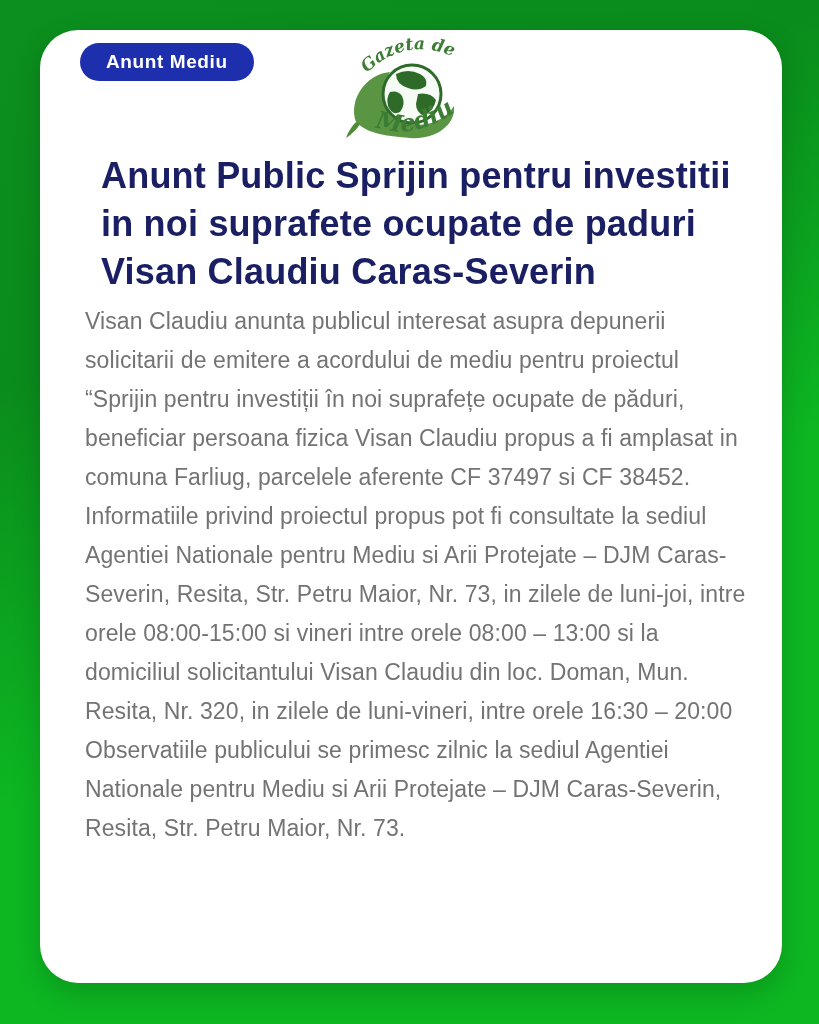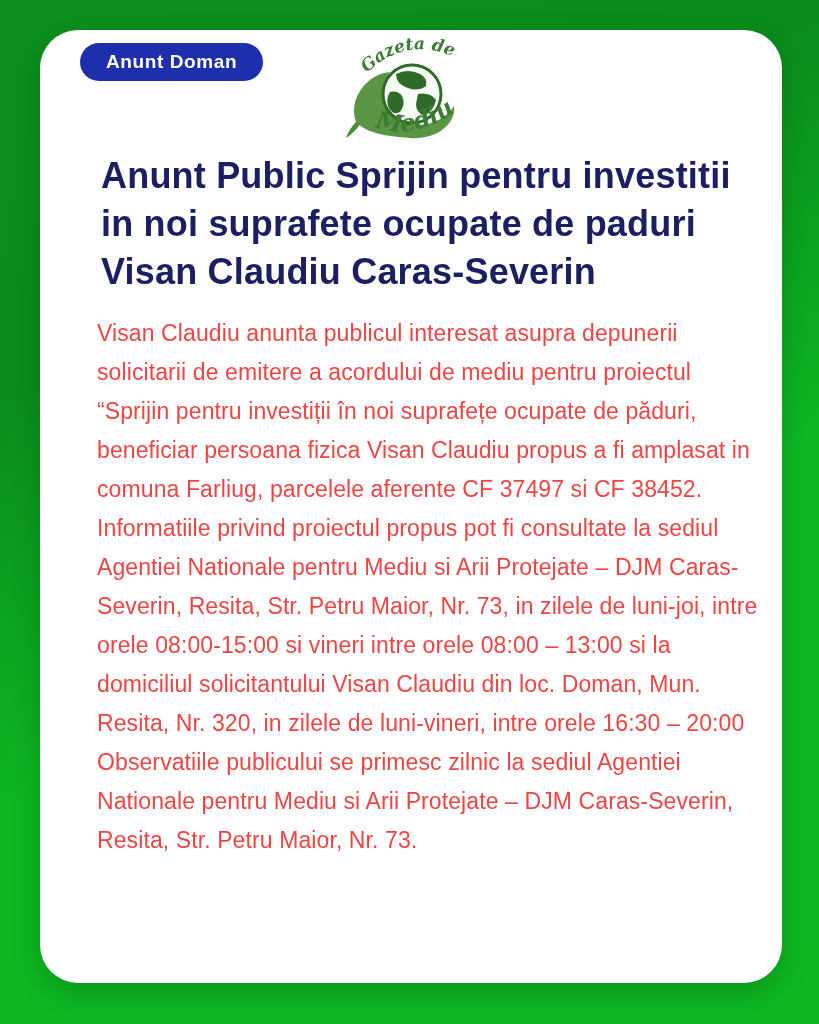--- a/index.html
+++ b/index.html
@@ -49,36 +49,36 @@
     color: #1a1f63;
     font-size: 36px;
     font-weight: 700;
     line-height: 48px;
     letter-spacing: 0.2px;
   }
   .body-text {
     position: absolute;
     left: 45px; top: 272px;
     width: 662px;
-    margin: 12px;
-    color: #ef4444;
+    margin: 0;
+    color: #737373;
     font-size: 23px;
     font-weight: 400;
     line-height: 39px;
     letter-spacing: 0.1px;
   }
 </style>
 </head>
 <body>
 
 <div class="page">
   <div class="card">
 
     <button class="badge">
-      <span>Anunt Doman</span>
+      <span>Anunt Mediu</span>
     </button>
 
     <div class="logo">
       <svg viewBox="0 0 145 112" width="145" height="112">
         <defs>
           <path id="arcTop" d="M 26 46 Q 68 2 122 30" fill="none"></path>
           <path id="arcBottom" d="M 28 92 Q 72 116 122 78" fill="none"></path>
         </defs>
 
         <path d="M 18 92 C 10 70 28 44 52 42 C 44 56 44 72 54 84

